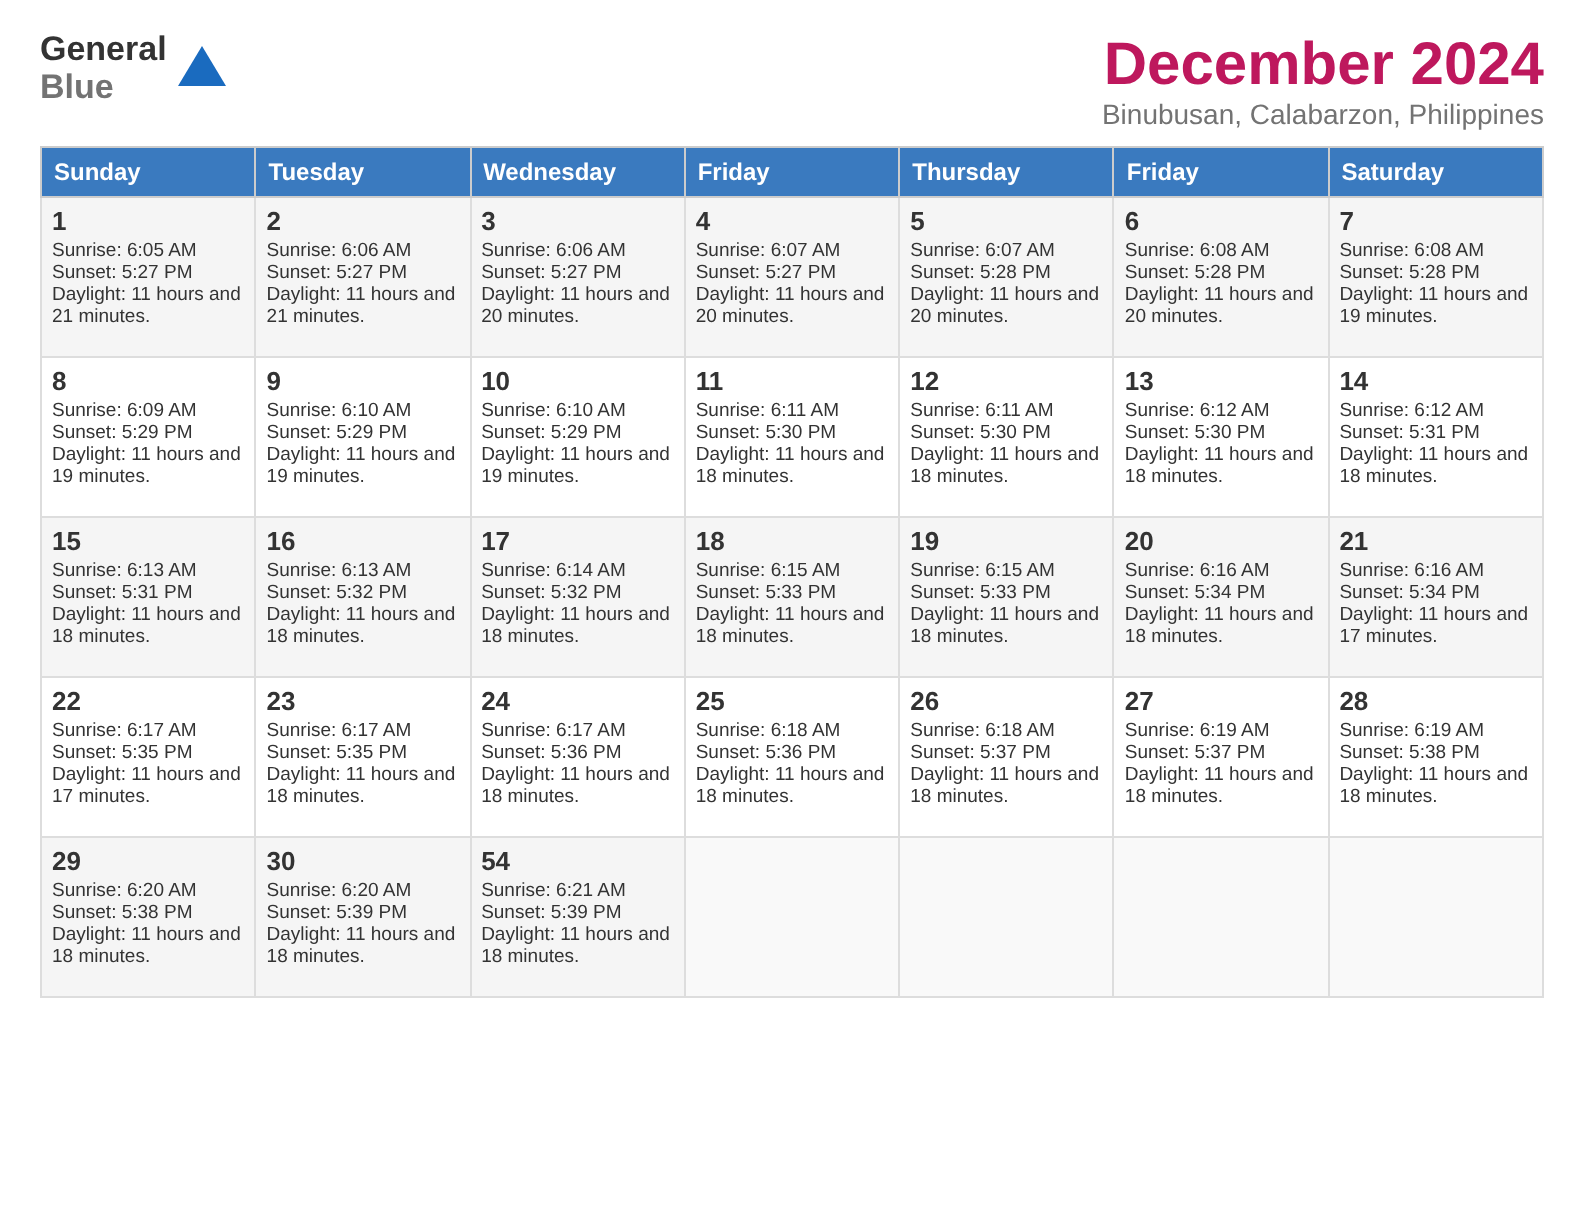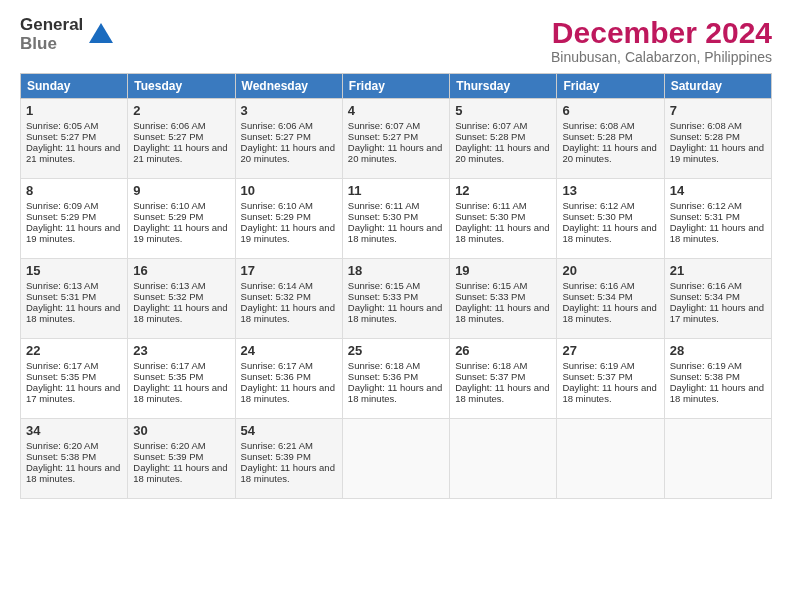--- a/index.html
+++ b/index.html
@@ -301,21 +301,21 @@
           </td>
           <td>
             <span class="day-num">28</span>
             <div>Sunrise: 6:19 AM</div>
             <div>Sunset: 5:38 PM</div>
             <div>Daylight: 11 hours and 18 minutes.</div>
           </td>
         </tr>
         <tr>
           <td>
-            <span class="day-num">34</span>
+            <span class="day-num">29</span>
             <div>Sunrise: 6:20 AM</div>
             <div>Sunset: 5:38 PM</div>
             <div>Daylight: 11 hours and 18 minutes.</div>
           </td>
           <td>
             <span class="day-num">30</span>
             <div>Sunrise: 6:20 AM</div>
             <div>Sunset: 5:39 PM</div>
             <div>Daylight: 11 hours and 18 minutes.</div>
           </td>

